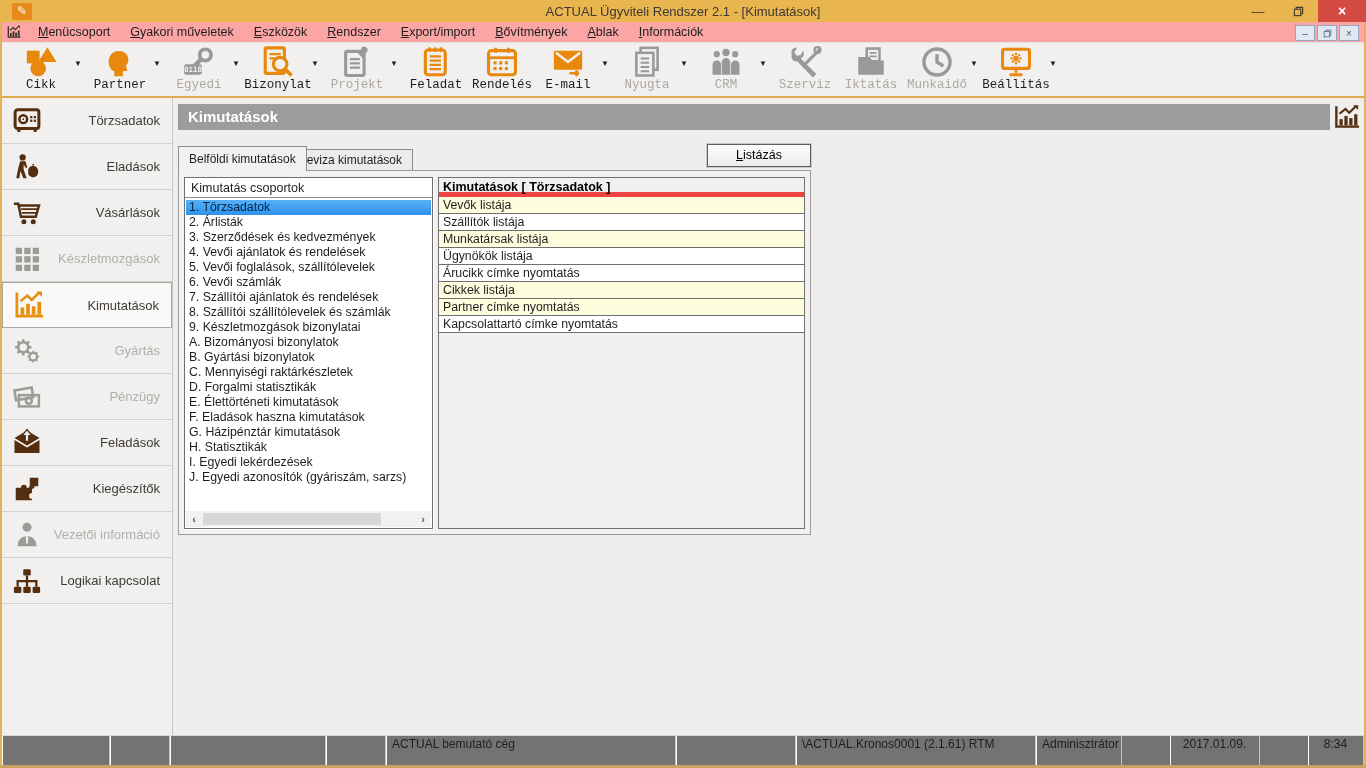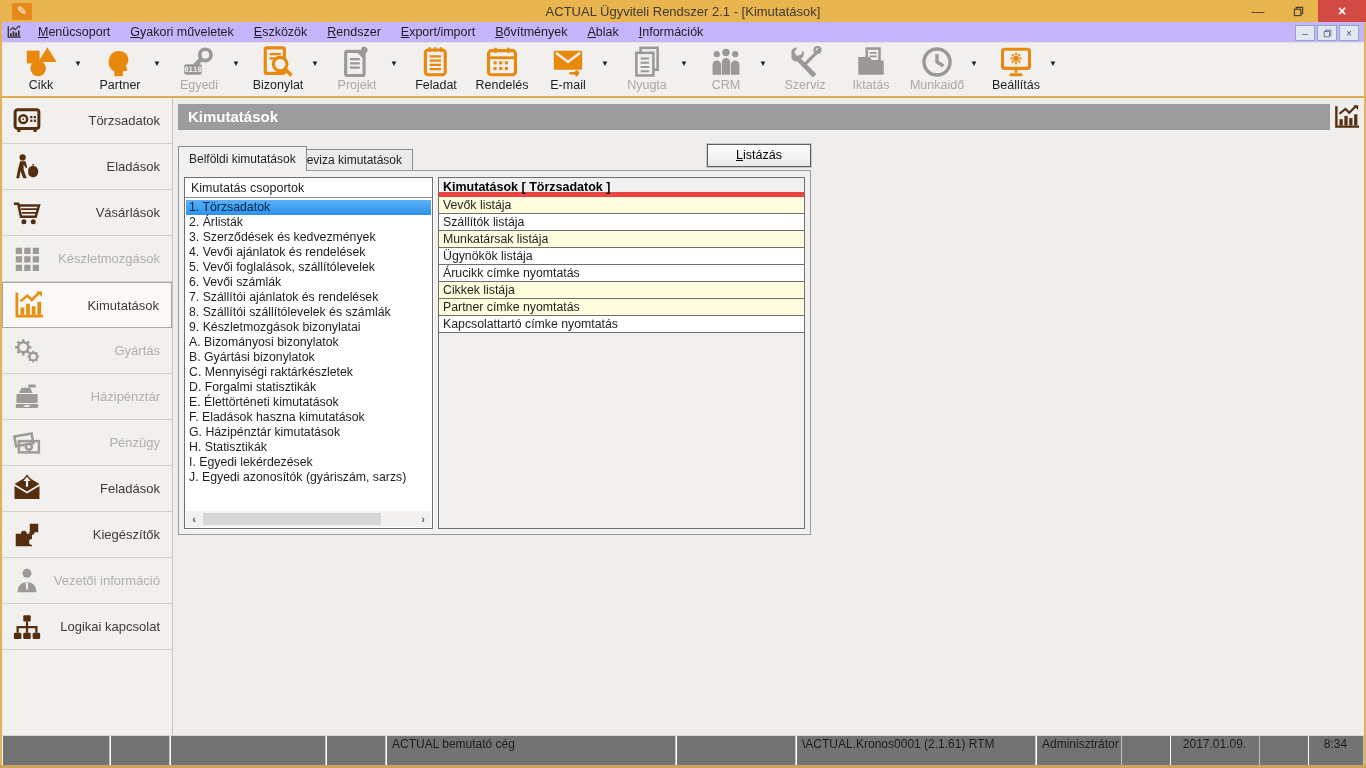--- a/index.html
+++ b/index.html
@@ -16,38 +16,38 @@
   .title-text { position:absolute; left:0; right:0; text-align:center;
     font-size:13px; color:#3E3A33; }
   .win-controls { position:absolute; right:0; top:0; height:22px; display:flex; z-index:2; }
   .win-btn { width:40px; height:22px; display:flex; align-items:center;
     justify-content:center; color:#433C2C; font-size:13px; }
   .win-btn svg { width:11px; height:11px; }
   .win-btn.close { width:48px; background:#D24A41; color:#fff; font-weight:bold; font-size:14px; }
 
   
   .menubar { position:absolute; top:22px; left:0; right:0; height:21px;
-    background:#c4b5fd; border-bottom:1px solid #E6E4E1; display:flex; align-items:center; z-index:10; }
+    background:#fca5a5; border-bottom:1px solid #E6E4E1; display:flex; align-items:center; z-index:10; }
   .menubar-icon { width:17px; height:15px; margin:0 5px 0 4px; color:#37302A; }
   .menubar-icon svg { width:15px; height:14px; }
   .menu-item { font-size:12.5px; color:#1E1E1E; padding:2px 10px 3px 10px; white-space:nowrap; }
   .mdi-controls { position:absolute; right:5px; top:3px; display:flex; gap:2px; }
   .mdi-btn { width:20px; height:16px; background:#E2E8F2; border:1px solid #94A6C2;
     color:#47587A; font-size:10px; display:flex; align-items:center; justify-content:center; }
   .mdi-btn svg { width:9px; height:9px; }
 
   
   .toolbar { position:absolute; top:44px; left:0; right:0; height:52px;
     background:#F1F0EE; display:flex; align-items:flex-start; padding-left:6px; }
   .toolbar-sep { position:absolute; top:96px; left:0; right:0; height:2px; background:#DDAC51; }
   .tb-item { display:flex; align-items:flex-start; }
   .tb-main { width:66px; display:flex; flex-direction:column; align-items:center; }
   .tb-icon { width:34px; height:34px; margin-top:1px; }
   .tb-icon svg { width:34px; height:34px; }
-  .tb-label { font-size:12.5px; color:#1E1E1E; margin-top:-1px; white-space:nowrap; }
+  .tb-label { font-size:12.5px; color:#1E1E1E; margin-top:-1px; white-space:nowrap;font-family:Liberation Mono, monospace; }
   .tb-item.disabled .tb-label { color:#ABA8A5; }
   .c-orange { color:#E8880D; }
   .c-gray { color:#9B9998; }
   .tb-arrow { width:13px; font-size:8px; color:#1E1E1E; margin-top:15px; text-align:left; }
 
   
   .sidebar { position:absolute; top:98px; left:0; width:171px; bottom:21px;
     background:#F1F0EE; border-right:1px solid #C8C6C3; }
   .sb-item { height:46px; display:flex; align-items:center;
     border-bottom:1px solid #D3D1CE; }
@@ -401,32 +401,20 @@
       <div class="sb-item disabled">
         <span class="sb-icon">
           <svg viewBox="0 0 24 24" fill="none" stroke="currentColor" stroke-width="2">
             <circle cx="9" cy="9" r="4"></circle>
             <path d="M9 2.5v2.6M9 12.9v2.6M2.5 9h2.6M12.9 9h2.6M4.4 4.4l1.9 1.9M11.7 11.7l1.9 1.9M13.6 4.4l-1.9 1.9M6.3 11.7l-1.9 1.9"></path>
             <circle cx="17" cy="16.5" r="3" stroke-width="1.8"></circle>
             <path d="M17 11.8v2M17 19.2v2M12.3 16.5h2M19.7 16.5h2M13.7 13.2l1.4 1.4M18.9 18.4l1.4 1.4M20.3 13.2l-1.4 1.4M15.1 18.4l-1.4 1.4" stroke-width="1.5"></path>
           </svg>
         </span>
         <span class="sb-label">Gyártás</span>
-      </div>
-      <div class="sb-item disabled">
-        <span class="sb-icon">
-          <svg viewBox="0 0 24 24" fill="currentColor">
-            <path d="M5.5 8.8l2-4.3h7l2 4.3z"></path>
-            <rect x="13" y="2" width="6" height="2.4"></rect>
-            <rect x="3.5" y="9.6" width="17" height="7.2" rx="1"></rect>
-            <rect x="3" y="17.6" width="18" height="3.2" rx="1"></rect>
-            <rect x="10" y="18.4" width="4" height="1.5" fill="#F1F0EE"></rect>
-          </svg>
-        </span>
-        <span class="sb-label">Házipénztár</span>
       </div>
       <div class="sb-item disabled">
         <span class="sb-icon">
           <svg viewBox="0 0 24 24" fill="none" stroke="currentColor" stroke-width="2">
             <rect x="2.5" y="5.5" width="14" height="8" transform="rotate(-10 9.5 9.5)"></rect>
             <rect x="5.5" y="10.5" width="16" height="9"></rect>
             <circle cx="13.5" cy="15" r="2.4"></circle>
           </svg>
         </span>
         <span class="sb-label">Pénzügy</span>

